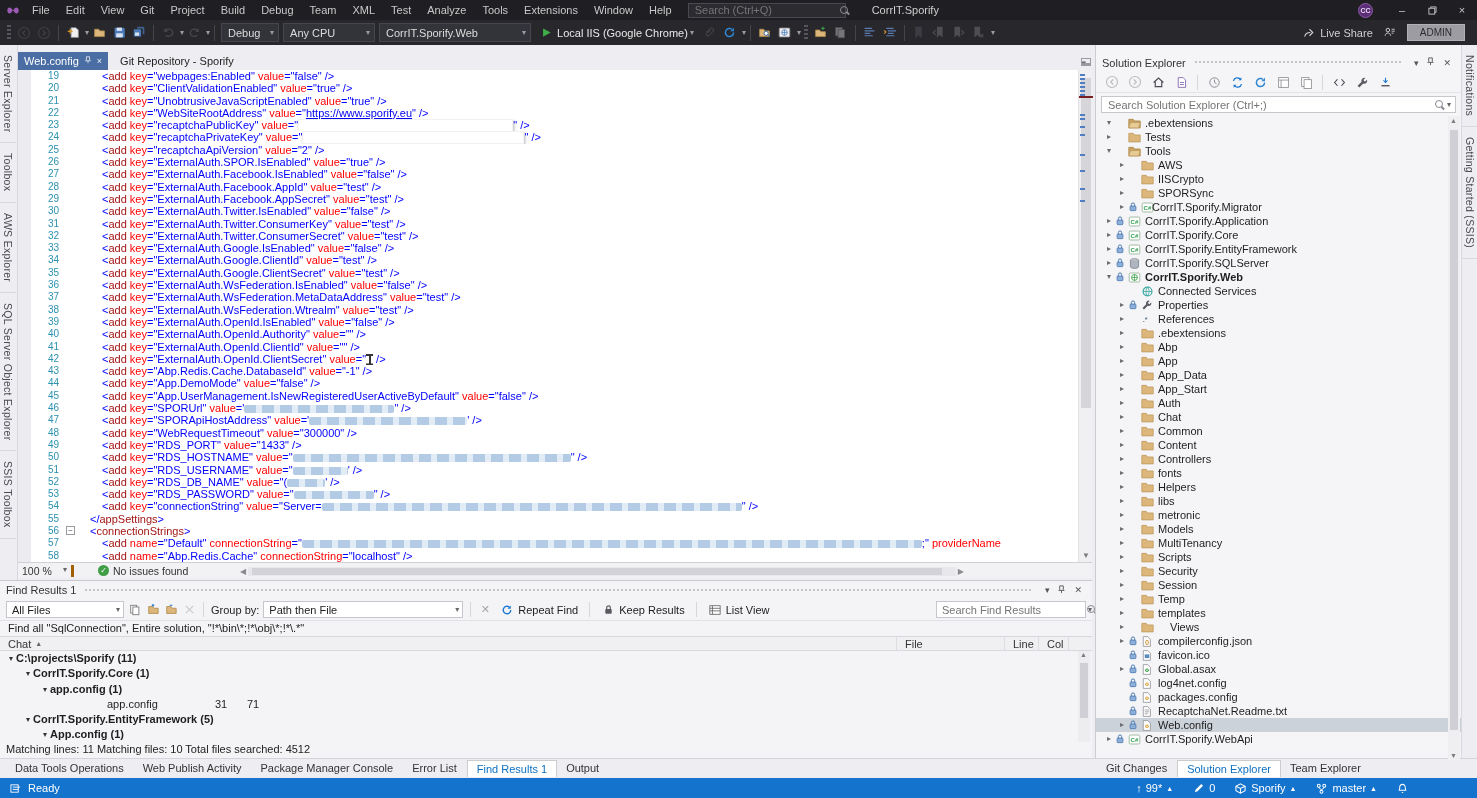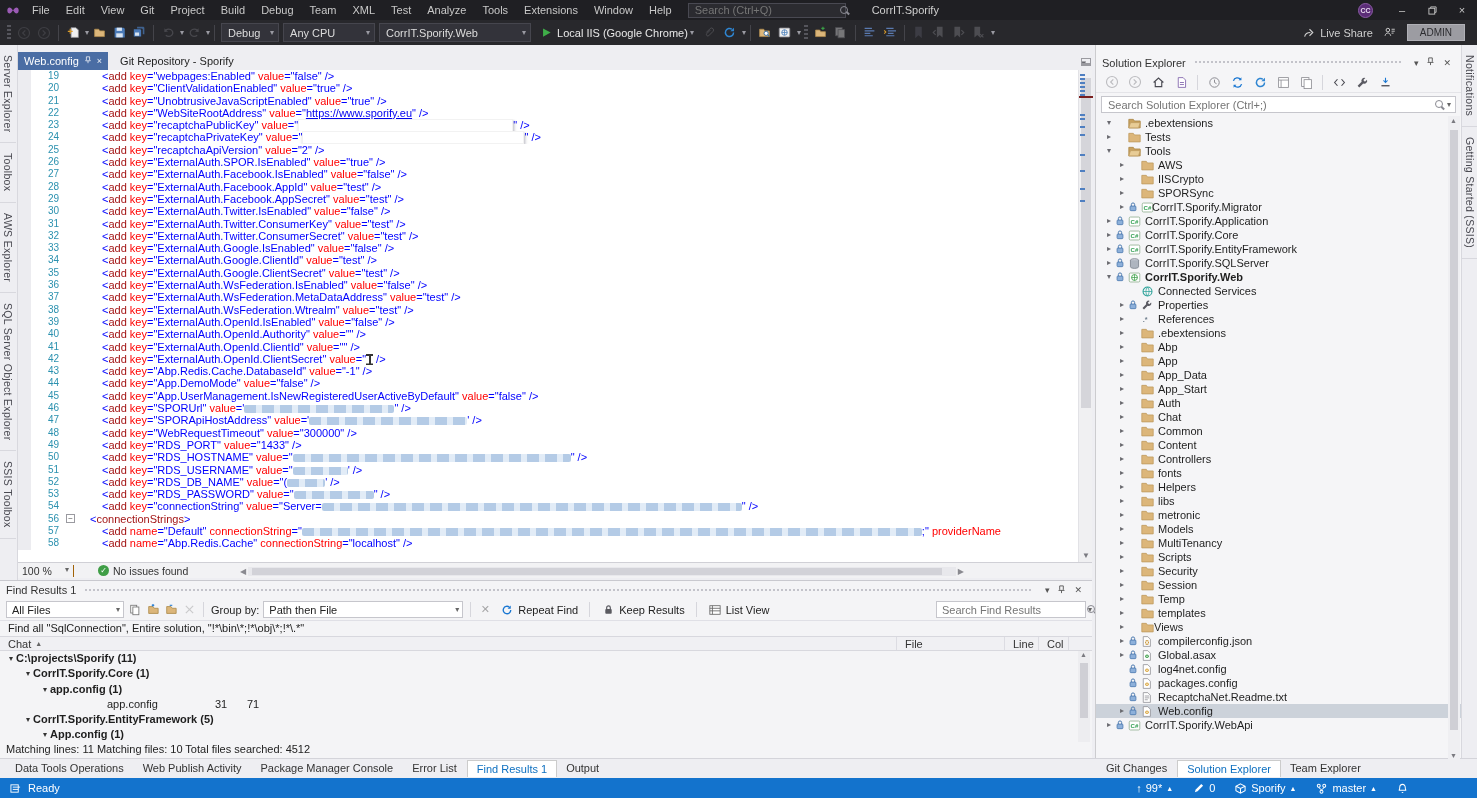--- a/index.html
+++ b/index.html
@@ -60,21 +60,21 @@
   .curib:after{content:"";position:absolute;left:0;top:0;width:7px;height:1.5px;background:#333;box-shadow:0 9.5px 0 #333;}
   
   #evsb{left:1078px;top:70px;width:14px;height:492px;background:#f0f0f2;border-left:1px solid #e2e2e6;}
   #evsb .thumb{position:absolute;left:2px;top:8px;width:10px;height:330px;background:#d5d5da;}
   .sbmark{position:absolute;left:1px;width:5px;height:2px;background:#4f7fc1;}
   #caretmark{position:absolute;left:0;width:14px;height:2px;background:#7a1f1f;top:26px;}
   #evsb .split{position:absolute;top:-12px;left:2px;width:10px;height:8px;border:1px solid #9a9aa0;border-bottom:3px solid #9a9aa0;}
   #evsb .darr{position:absolute;bottom:2px;left:3px;font-size:8px;color:#7a7a80;}
   
   #estatus{left:18px;top:562px;width:1074px;height:16px;background:#f2f2f4;border-top:1px solid #d0d0d6;display:flex;align-items:center;font-size:10.5px;color:#333;}
-  #ezoom{width:56px;display:flex;justify-content:space-between;padding:0 4px;border-right:1px solid #a16207;}
+  #ezoom{width:56px;display:flex;justify-content:space-between;padding:0 4px;border-right:3px solid #a16207;}
   #eissues{display:flex;align-items:center;gap:4px;margin-left:24px;}
   .gcheck{width:11px;height:11px;border-radius:50%;background:#3f9e46;color:#fff;font-size:8px;display:flex;align-items:center;justify-content:center;}
   #ehsb{position:absolute;left:222px;top:3px;width:724px;height:10px;display:flex;align-items:center;}
   #ehsb .harr{font-size:8px;color:#8a8a90;}
   #ehsb .htrack{flex:1;height:9px;background:#e8e8ec;margin:0 2px;position:relative;}
   #ehsb .hthumb{position:absolute;left:4px;top:1px;height:7px;width:690px;background:#d2d2d8;}
   #epos{position:absolute;right:6px;display:flex;gap:0;}
   #epos span{display:inline-block;min-width:44px;text-align:right;margin-top:32px;}
   
   #find{left:0;top:580px;width:1092px;height:178px;background:#f4f4f6;border-top:1px solid #c9c9cf;}
@@ -425,20 +425,21 @@
       <div class="cl"><span class="bp"></span><span class="ln">45</span><span class="fm"></span><span class="tx" style="padding-left: 24px;"><span class="sd">&lt;</span><span class="se">add</span><span class="st"> </span><span class="sa">key</span><span class="sd">=</span><span class="sv">"App.UserManagement.IsNewRegisteredUserActiveByDefault"</span><span class="st"> </span><span class="sa">value</span><span class="sd">=</span><span class="sv">"false"</span><span class="sd"> /&gt;</span></span></div>
       <div class="cl"><span class="bp"></span><span class="ln">46</span><span class="fm"></span><span class="tx" style="padding-left: 24px;"><span class="sd">&lt;</span><span class="se">add</span><span class="st"> </span><span class="sa">key</span><span class="sd">=</span><span class="sv">"SPORUrl"</span><span class="st"> </span><span class="sa">value</span><span class="sd">=</span><span class="sv">'</span><span class="rb" style="width: 150px;"></span><span class="sv">"</span><span class="sd"> /&gt;</span></span></div>
       <div class="cl"><span class="bp"></span><span class="ln">47</span><span class="fm"></span><span class="tx" style="padding-left: 24px;"><span class="sd">&lt;</span><span class="se">add</span><span class="st"> </span><span class="sa">key</span><span class="sd">=</span><span class="sv">"SPORApiHostAddress"</span><span class="st"> </span><span class="sa">value</span><span class="sd">=</span><span class="sv">'</span><span class="rb" style="width: 158px;"></span><span class="sv">'</span><span class="sd"> /&gt;</span></span></div>
       <div class="cl"><span class="bp"></span><span class="ln">48</span><span class="fm"></span><span class="tx" style="padding-left: 24px;"><span class="sd">&lt;</span><span class="se">add</span><span class="st"> </span><span class="sa">key</span><span class="sd">=</span><span class="sv">"WebRequestTimeout"</span><span class="st"> </span><span class="sa">value</span><span class="sd">=</span><span class="sv">"300000"</span><span class="sd"> /&gt;</span></span></div>
       <div class="cl"><span class="bp"></span><span class="ln">49</span><span class="fm"></span><span class="tx" style="padding-left: 24px;"><span class="sd">&lt;</span><span class="se">add</span><span class="st"> </span><span class="sa">key</span><span class="sd">=</span><span class="sv">"RDS_PORT"</span><span class="st"> </span><span class="sa">value</span><span class="sd">=</span><span class="sv">"1433"</span><span class="sd"> /&gt;</span></span></div>
       <div class="cl"><span class="bp"></span><span class="ln">50</span><span class="fm"></span><span class="tx" style="padding-left: 24px;"><span class="sd">&lt;</span><span class="se">add</span><span class="st"> </span><span class="sa">key</span><span class="sd">=</span><span class="sv">"RDS_HOSTNAME"</span><span class="st"> </span><span class="sa">value</span><span class="sd">=</span><span class="sv">"</span><span class="rb" style="width: 278px;"></span><span class="sv">"</span><span class="sd"> /&gt;</span></span></div>
       <div class="cl"><span class="bp"></span><span class="ln">51</span><span class="fm"></span><span class="tx" style="padding-left: 24px;"><span class="sd">&lt;</span><span class="se">add</span><span class="st"> </span><span class="sa">key</span><span class="sd">=</span><span class="sv">"RDS_USERNAME"</span><span class="st"> </span><span class="sa">value</span><span class="sd">=</span><span class="sv">"</span><span class="rb" style="width: 55px;"></span><span class="sv">'</span><span class="sd"> /&gt;</span></span></div>
       <div class="cl"><span class="bp"></span><span class="ln">52</span><span class="fm"></span><span class="tx" style="padding-left: 24px;"><span class="sd">&lt;</span><span class="se">add</span><span class="st"> </span><span class="sa">key</span><span class="sd">=</span><span class="sv">"RDS_DB_NAME"</span><span class="st"> </span><span class="sa">value</span><span class="sd">=</span><span class="sv">"(</span><span class="rb" style="width: 38px;"></span><span class="sv">'</span><span class="sd"> /&gt;</span></span></div>
       <div class="cl"><span class="bp"></span><span class="ln">53</span><span class="fm"></span><span class="tx" style="padding-left: 24px;"><span class="sd">&lt;</span><span class="se">add</span><span class="st"> </span><span class="sa">key</span><span class="sd">=</span><span class="sv">"RDS_PASSWORD"</span><span class="st"> </span><span class="sa">value</span><span class="sd">=</span><span class="sv">"</span><span class="rb" style="width: 80px;"></span><span class="sv">"</span><span class="sd"> /&gt;</span></span></div>
       <div class="cl"><span class="bp"></span><span class="ln">54</span><span class="fm"></span><span class="tx" style="padding-left: 24px;"><span class="sd">&lt;</span><span class="se">add</span><span class="st"> </span><span class="sa">key</span><span class="sd">=</span><span class="sv">"connectionString"</span><span class="st"> </span><span class="sa">value</span><span class="sd">=</span><span class="sv">"Server=</span><span class="rb" style="width: 420px;"></span><span class="sv">"</span><span class="sd"> /&gt;</span></span></div>
+      <div class="cl"><span class="bp"></span><span class="ln">55</span><span class="fm"></span><span class="tx" style="padding-left: 12px;"><span class="sd">&lt;/</span><span class="se">appSettings</span><span class="sd">&gt;</span></span></div>
       <div class="cl"><span class="bp"></span><span class="ln">56</span><span class="fm"><span class="foldbox">−</span></span><span class="tx" style="padding-left: 12px;"><span class="sd">&lt;</span><span class="se">connectionStrings</span><span class="sd">&gt;</span></span></div>
       <div class="cl"><span class="bp"></span><span class="ln">57</span><span class="fm"></span><span class="tx" style="padding-left: 24px;"><span class="sd">&lt;</span><span class="se">add</span><span class="st"> </span><span class="sa">name</span><span class="sd">=</span><span class="sv">"Default"</span><span class="st"> </span><span class="sa">connectionString</span><span class="sd">=</span><span class="sv">"</span><span class="rb" style="width: 620px;"></span><span class="sv">;"</span><span class="st"> </span><span class="sa">providerName</span></span></div>
       <div class="cl"><span class="bp"></span><span class="ln">58</span><span class="fm"></span><span class="tx" style="padding-left: 24px;"><span class="sd">&lt;</span><span class="se">add</span><span class="st"> </span><span class="sa">name</span><span class="sd">=</span><span class="sv">"Abp.Redis.Cache"</span><span class="st"> </span><span class="sa">connectionString</span><span class="sd">=</span><span class="sv">"localhost"</span><span class="sd"> /&gt;</span></span></div>
     </div>
 
   <div id="evsb" class="abs">
     <div class="split"></div>
     <div class="thumb"></div>
     <div id="caretmark"></div>
     <div class="darr">▼</div>
@@ -989,33 +990,45 @@
           <span class="ticon" style="left: 45px;"><svg width="13" height="12" viewBox="0 0 16 14">
               <path d="M1 2.5h5.5L8 4.5h7V13H1z" fill="#dcb67a" stroke="#bf9b5f"></path>
             </svg></span>
           <span class="tlabel" style="left: 62px;">templates</span>
         </div>
         <div class="trow">
           <span class="tw" style="left: 21px;">▸</span>
           <span class="ticon" style="left: 45px;"><svg width="13" height="12" viewBox="0 0 16 14">
               <path d="M1 2.5h5.5L8 4.5h7V13H1z" fill="#dcb67a" stroke="#bf9b5f"></path>
             </svg></span>
-          <span class="tlabel" style="left: 58px;">Views</span>
+          <span class="tlabel" style="left: 74px;">Views</span>
         </div>
         <div class="trow">
           <span class="tw" style="left: 21px;">▸</span>
           <span class="lockslot" style="left: 32px;"><svg width="10" height="11" viewBox="0 0 12 13">
               <rect x="2.5" y="6" width="7" height="5.5" rx="1" fill="#8db0da" stroke="#4c7ab0"></rect>
               <path d="M4 6V4.2a2 2 0 0 1 4 0V6" fill="none" stroke="#4c7ab0" stroke-width="1.2"></path>
             </svg></span>
           <span class="ticon" style="left: 45px;"><svg width="12" height="13" viewBox="0 0 16 16">
               <path d="M3 1.5h6l3.5 3.5v9.5H3z" fill="#fff" stroke="#8a8a90"></path>
               <text x="8" y="11.5" font-size="7" fill="#c0871f" text-anchor="middle" font-weight="bold">{}</text>
             </svg></span>
           <span class="tlabel" style="left: 62px;">compilerconfig.json</span>
+        </div>
+        <div class="trow">
+          <span class="tw" style="left: 21px;"></span>
+          <span class="lockslot" style="left: 32px;"><svg width="10" height="11" viewBox="0 0 12 13">
+              <rect x="2.5" y="6" width="7" height="5.5" rx="1" fill="#8db0da" stroke="#4c7ab0"></rect>
+              <path d="M4 6V4.2a2 2 0 0 1 4 0V6" fill="none" stroke="#4c7ab0" stroke-width="1.2"></path>
+            </svg></span>
+          <span class="ticon" style="left: 45px;"><svg width="12" height="13" viewBox="0 0 16 16">
+              <path d="M3 1.5h6l3.5 3.5v9.5H3z" fill="#fff" stroke="#8a8a90"></path>
+              <rect x="5" y="6.5" width="6" height="5" fill="#5a8ac0"></rect>
+            </svg></span>
+          <span class="tlabel" style="left: 62px;">favicon.ico</span>
         </div>
         <div class="trow">
           <span class="tw" style="left: 21px;">▸</span>
           <span class="lockslot" style="left: 32px;"><svg width="10" height="11" viewBox="0 0 12 13">
               <rect x="2.5" y="6" width="7" height="5.5" rx="1" fill="#8db0da" stroke="#4c7ab0"></rect>
               <path d="M4 6V4.2a2 2 0 0 1 4 0V6" fill="none" stroke="#4c7ab0" stroke-width="1.2"></path>
             </svg></span>
           <span class="ticon" style="left: 45px;"><svg width="12" height="13" viewBox="0 0 16 16">
               <path d="M3 1.5h6l3.5 3.5v9.5H3z" fill="#fff" stroke="#8a8a90"></path>
               <circle cx="8" cy="9" r="2.4" fill="#3a9e46"></circle>

